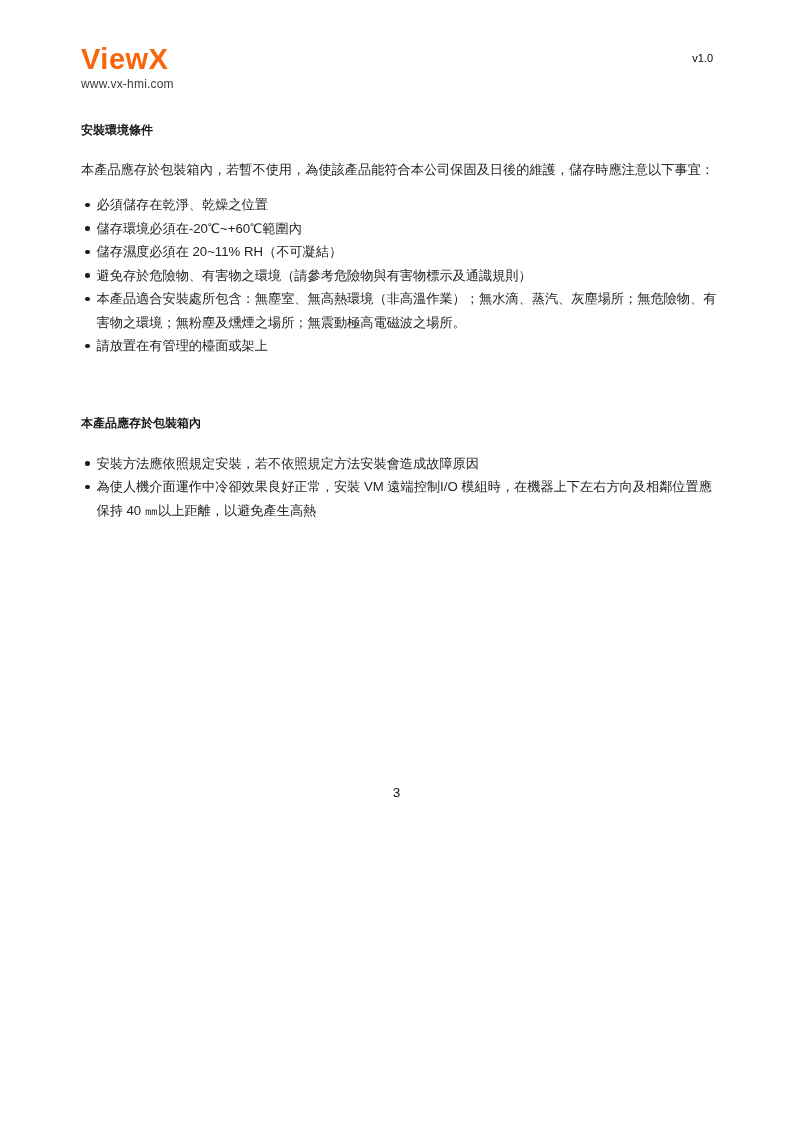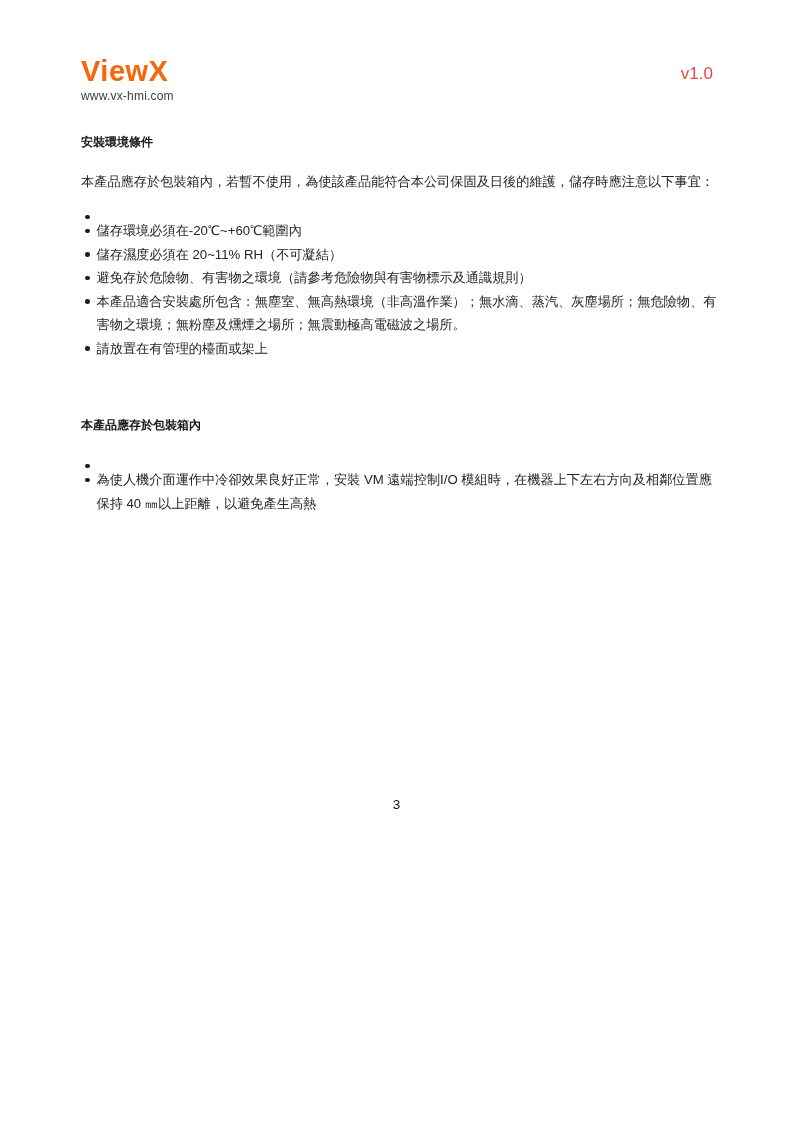--- a/index.html
+++ b/index.html
@@ -4,21 +4,21 @@
 <style>
   html, body { margin: 0; padding: 0; background: #ffffff; }
   .page {
     position: relative;
     width: 793px;
     height: 830px;
     background: #ffffff;
     font-family: "Liberation Sans", sans-serif;
     color: #222222;
     overflow: hidden;
-    margin: 12px auto;
+    margin: 0 auto;
   }
   .header {
     display: flex;
     justify-content: space-between;
     align-items: flex-start;
     padding: 44px 80px 0 81px;
   }
   .logo {
     font-size: 29px;
     font-weight: bold;
@@ -26,23 +26,23 @@
     line-height: 31px;
     letter-spacing: 0.5px;
   }
   .url {
     font-size: 12px;
     color: #3d3d3d;
     margin-top: 2px;
     letter-spacing: 0.2px;
   }
   .version {
-    font-size: 17px;
+    font-size: 11px;
     margin-top: 8px;
-    color: #ef4444;
+    color: #000000;
   }
   main { padding: 0 70px 0 81px; }
   .section { margin-top: 31px; }
   .section + .section { margin-top: 57px; }
   .section h2 {
     font-size: 12px;
     font-weight: bold;
     margin: 0;
     color: #161616;
   }
@@ -98,20 +98,21 @@
     <div class="version">v1.0</div>
   </header>
 
   <main id="sections">
       <section class="section">
         <h2>安裝環境條件</h2>
         <p class="intro">本產品應存於包裝箱內，若暫不使用，為使該產品能符合本公司保固及日後的維護，儲存時應注意以下事宜：</p>
         <ul class="bullets">
           <li>
             <span class="dot"></span>
+            <span class="bt">必須儲存在乾淨、乾燥之位置</span>
           </li>
           <li>
             <span class="dot"></span>
             <span class="bt">儲存環境必須在-20℃~+60℃範圍內</span>
           </li>
           <li>
             <span class="dot"></span>
             <span class="bt">儲存濕度必須在 20~11%  RH（不可凝結）</span>
           </li>
           <li>
@@ -126,20 +127,21 @@
             <span class="dot"></span>
             <span class="bt">請放置在有管理的檯面或架上</span>
           </li>
         </ul>
       </section>
       <section class="section">
         <h2>本產品應存於包裝箱內</h2>
         <ul class="bullets">
           <li>
             <span class="dot"></span>
+            <span class="bt">安裝方法應依照規定安裝，若不依照規定方法安裝會造成故障原因</span>
           </li>
           <li>
             <span class="dot"></span>
             <span class="bt">為使人機介面運作中冷卻效果良好正常，安裝 VM 遠端控制I/O 模組時，在機器上下左右方向及相鄰位置應保持 40 ㎜以上距離，以避免產生高熱</span>
           </li>
         </ul>
       </section>
     </main>
 
   <footer class="footer">

